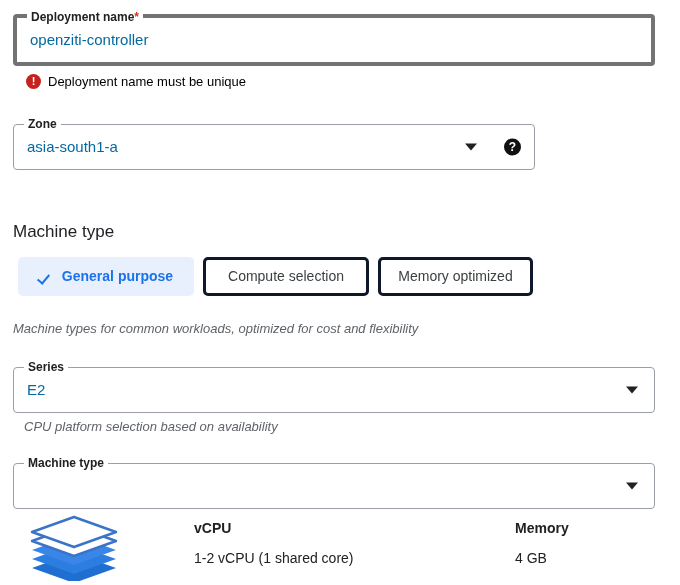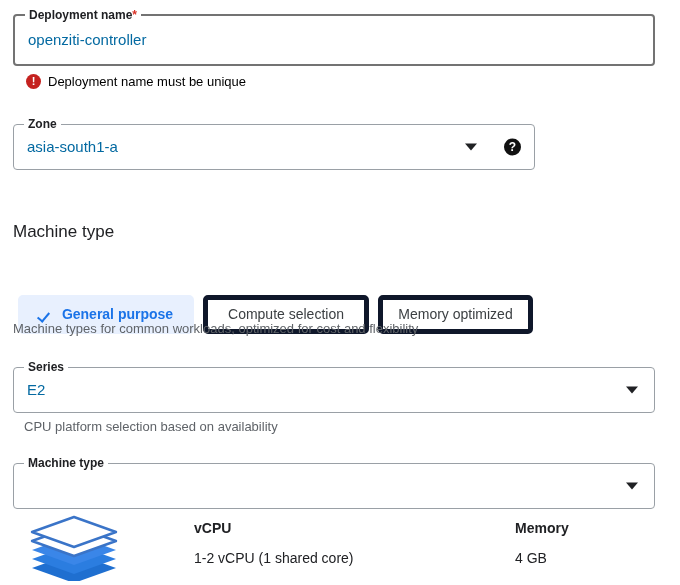--- a/index.html
+++ b/index.html
@@ -17,21 +17,21 @@
   }
 
   
   .field {
     position: absolute;
     box-sizing: border-box;
     border: 1px solid #9aa0a6;
     border-radius: 4px;
     background: #fff;
   }
-  .field.error { border: 2px solid #737373; }
+  .field.error { border: 4px solid #737373; }
 
   .field-legend {
     position: absolute;
     top: -8px;
     left: 10px;
     background: #fff;
     padding: 0 4px;
     font-size: 12px;
     font-weight: bold;
     line-height: 14px;
@@ -113,41 +113,41 @@
     color: #202124;
   }
 
   
   .helper {
     position: absolute;
     font-size: 13px;
     line-height: 16px;
     color: #5f6368;
     white-space: nowrap;
+    font-style: italic;
   }
 
   
   .tabs { position: absolute; display: flex; gap: 9px; }
   .tab {
     box-sizing: border-box;
     height: 39px;
     display: flex;
     align-items: center;
     justify-content: center;
     gap: 9px;
-    border: 5px solid #0f172a;
+    border: 3px solid #0f172a;
     border-radius: 5px;
     background: #ffffff;
     color: #3c4043;
     font-size: 14px;
     line-height: 17px;
     white-space: nowrap;
     padding: 0 16px;
     cursor: pointer;
-    margin-top: 38px;
   }
   .tab.selected {
     background: #e8f0fe;
     border-color: #e8f0fe;
     color: #1a73e8;
     font-weight: bold;
   }
   .tab .check {
     width: 14px;
     height: 14px;

